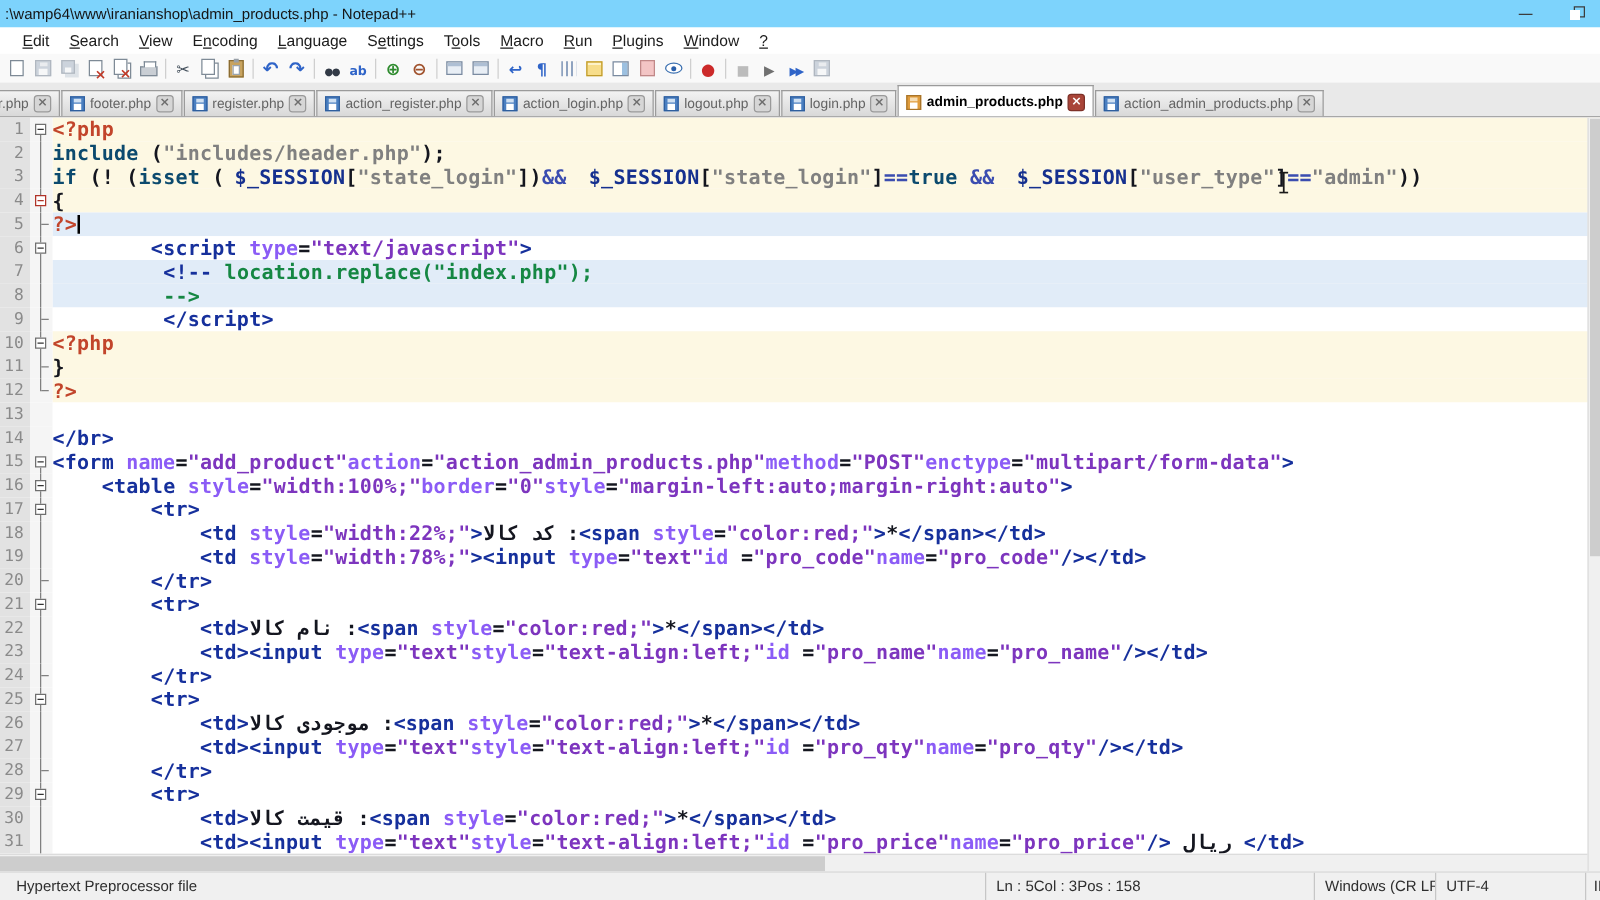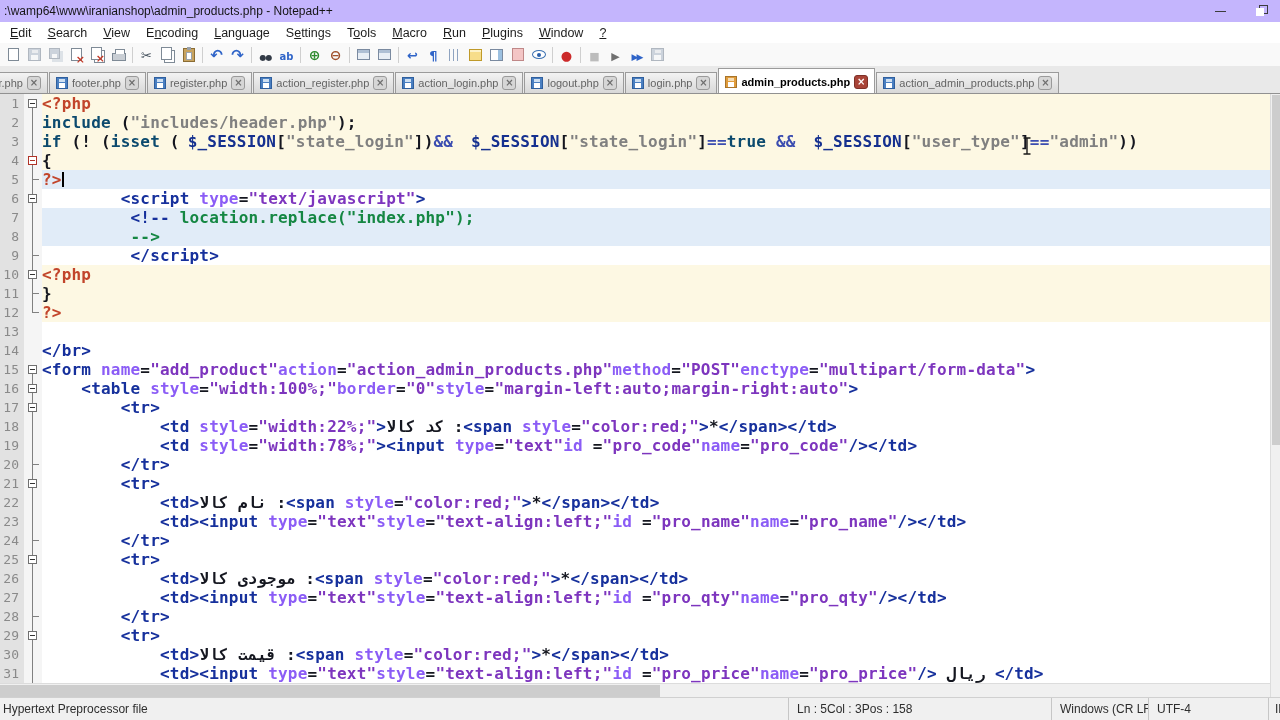--- a/index.html
+++ b/index.html
@@ -1,30 +1,30 @@
 <!DOCTYPE html>
 <html><head>
 <meta charset="utf-8">
 <style>
   * { margin:0; padding:0; box-sizing:border-box; }
   html,body { width:1280px; height:720px; overflow:hidden; background:#fff; }
   .window { width:1280px; height:720px; display:flex; flex-direction:column;
             font-family:"Liberation Sans",sans-serif; background:#fff; position:relative; }
 
   
-  .titlebar { height:22px; display:flex; align-items:center; background:#c4b5fd; flex:0 0 22px; }
+  .titlebar { height:22px; display:flex; align-items:center; background:#7dd3fc; flex:0 0 22px; }
   .title { flex:1; font-size:12px; color:#151515; padding-left:4px; white-space:nowrap; overflow:hidden; }
   .winbtn { width:40px; height:22px; display:flex; align-items:center; justify-content:center; }
   .min-glyph { width:11px; height:1px; background:#3c3c3c; }
   .restore-glyph { width:8px; height:8px; border:1px solid #3c3c3c; background:#fff; position:relative; margin-top:2px; }
   .restore-glyph::before { content:""; position:absolute; left:2px; top:-4px; width:7px; height:7px; border:1px solid #3c3c3c; }
   .restore-glyph::after { content:""; position:absolute; left:-1px; top:-1px; width:8px; height:8px; background:#fff; }
 
   
-  .menubar { height:21px; display:flex; align-items:center; background:#ffffff; font-size:12.5px; color:#1c1c1c; flex:0 0 21px; padding-left:2px; }
+  .menubar { height:21px; display:flex; align-items:center; background:#ffffff; font-size:12.5px; color:#1c1c1c; flex:0 0 21px; padding-left:10px; }
   .menu-item { padding:2px 8px; white-space:nowrap; }
   .menu-item u { text-decoration:underline; }
 
   
   .toolbar { height:23px; flex:0 0 23px; background:#f9f9f9; display:flex; align-items:center; padding-left:3px; }
   .tbtn { width:21px; height:21px; display:flex; align-items:center; justify-content:center; }
   .tbtn.dim { opacity:.5; filter:grayscale(55%); }
   .tsep { width:1px; height:16px; background:#cfcfcf; margin:0 3px; flex:0 0 1px; }
   .ic { display:block; position:relative; font-style:normal; font-family:"DejaVu Sans",sans-serif; line-height:1; }
   .ic-new-file,.ic-close-file,.ic-copy,.ic-close-all { width:11px; height:13px; background:#fff; border:1px solid #7e8a96; }
@@ -107,21 +107,21 @@
   .s-cmt { color:#158743; }
   .caret { display:inline-block; width:2px; height:15px; background:#000; vertical-align:-2px; }
   .vscroll { position:absolute; right:0; top:0; bottom:0; width:10px; background:#f0f0f0; border-left:1px solid #dcdcdc; z-index:3; }
   .vthumb { position:absolute; left:1px; top:1px; width:8px; height:350px; background:#cdcdcd; }
   .hscroll { flex:0 0 14px; background:#f0f0f0; border-top:1px solid #dcdcdc; position:relative; }
   .hthumb { position:absolute; left:0; top:1px; height:12px; width:660px; background:#cdcdcd; }
 
   
   .statusbar { height:23px; flex:0 0 23px; background:#f0f0f0; border-top:1px solid #d0d0d0; display:flex; align-items:center; font-size:12px; color:#2e2e2e; overflow:hidden; }
   .st-sec { height:100%; display:flex; align-items:center; padding-left:8px; border-left:1px solid #c6c6c6; white-space:nowrap; overflow:hidden; }
-  .st-doc { flex:1; border-left:none; padding-left:3px; }
+  .st-doc { flex:1; border-left:none; padding-left:13px; }
   .st-len { flex:0 0 220px; gap:24px; }
   .st-pos { flex:0 0 263px; }
   .st-eol { flex:0 0 97px; }
   .st-enc { flex:0 0 120px; }
   .st-ins { flex:0 0 12px; padding-left:6px; }
 
   
   .ibeam { position:absolute; left:1022px; top:137px; z-index:9; }
 </style>
 </head>

